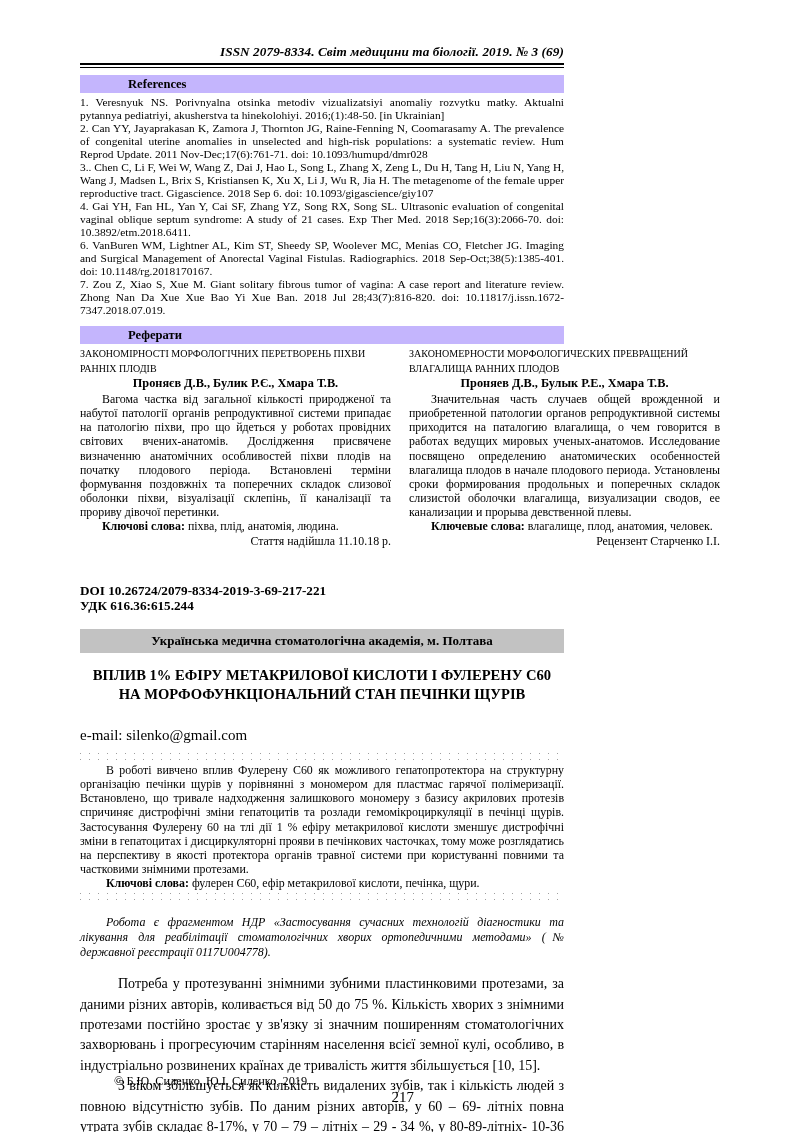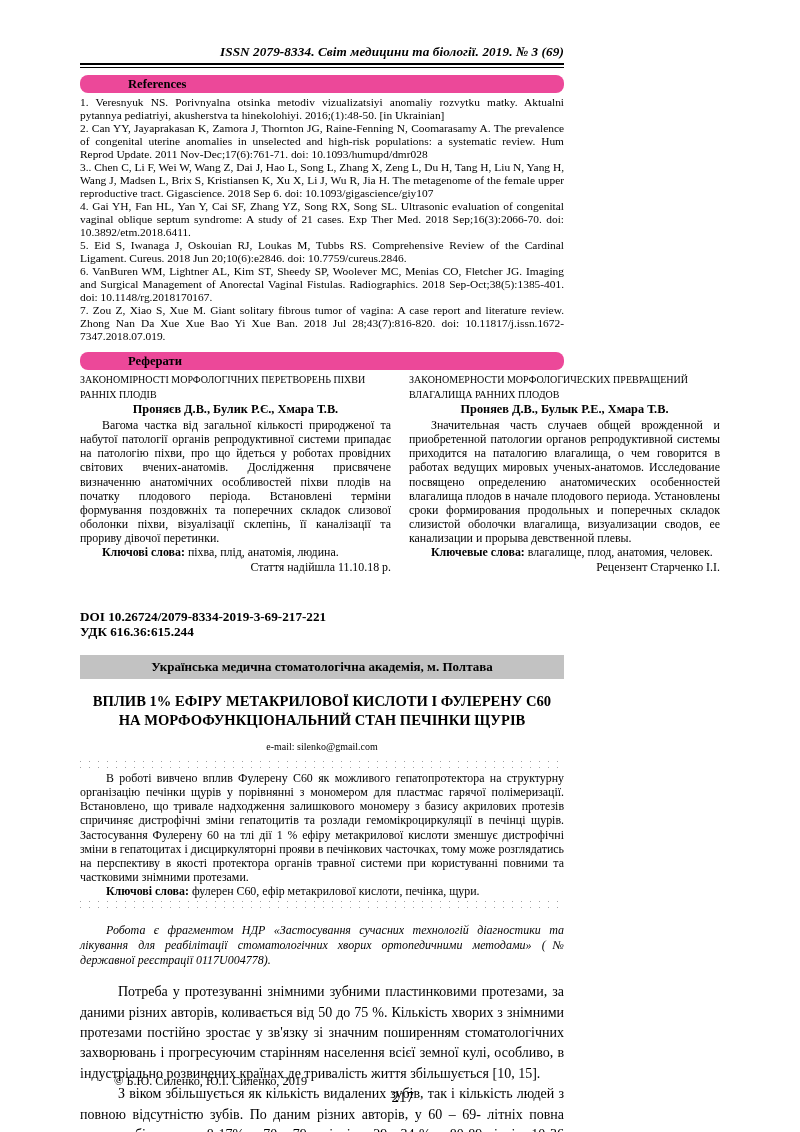--- a/index.html
+++ b/index.html
@@ -36,29 +36,28 @@
   }
   .rule-double {
     border-top: 2.2px solid #000;
     border-bottom: 1px solid #000;
     height: 2px;
     margin-bottom: 7px;
   }
 
   
   .gray-bar {
-    background: #ec4899;
+    background: #c4b5fd;
     height: 18px;
     line-height: 18px;
     font-weight: bold;
     font-size: 12.6px;
     padding-left: 48px;
     box-sizing: border-box;
     margin-bottom: 3px;
-    border-radius: 8px;
   }
 
   
   .refs {
     font-size: 11.4px;
     line-height: 13.0px;
     text-align: justify;
     text-align-last: left;
   }
   .refs p {
@@ -141,23 +140,23 @@
   }
   .art-title {
     margin-top: 13px;
     text-align: center;
     font-weight: bold;
     font-size: 14.6px;
     line-height: 19px;
     text-transform: uppercase;
   }
   .art-email {
-    margin-top: 11px;
-    text-align: center;
-    font-size: 10px;
+    margin-top: 23px;
+    text-align: left;
+    font-size: 15px;
   }
 
   
   .zig-box {
     margin-top: 9px;
     position: relative;
     padding: 10px 0 9px 0;
   }
   .zigzag {
     position: absolute;
@@ -233,21 +232,20 @@
   <div class="running-head">ISSN 2079-8334. Світ медицини та біології. 2019. № 3 (69)</div>
   <div class="rule-double"></div>
 
   <div class="gray-bar">References</div>
 
   <div class="refs">
     <p>1. Veresnyuk NS. Porivnyalna otsinka metodiv vizualizatsiyi anomaliy rozvytku matky. Aktualni pytannya pediatriyi, akusherstva ta hinekolohiyi. 2016;(1):48-50. [in Ukrainian]</p>
     <p>2. Can YY, Jayaprakasan K, Zamora J, Thornton JG, Raine-Fenning N, Coomarasamy A. The prevalence of congenital uterine anomalies in unselected and high-risk populations: a systematic review. Hum Reprod Update. 2011 Nov-Dec;17(6):761-71. doi: 10.1093/humupd/dmr028</p>
     <p>3.. Chen C, Li F, Wei W, Wang Z, Dai J, Hao L, Song L, Zhang X, Zeng L, Du H, Tang H, Liu N, Yang H, Wang J, Madsen L, Brix S, Kristiansen K, Xu X, Li J, Wu R, Jia H. The metagenome of the female upper reproductive tract. Gigascience. 2018 Sep 6. doi: 10.1093/gigascience/giy107</p>
     <p>4. Gai YH, Fan HL, Yan Y, Cai SF, Zhang YZ, Song RX, Song SL. Ultrasonic evaluation of congenital vaginal oblique septum syndrome: A study of 21 cases. Exp Ther Med. 2018 Sep;16(3):2066-70. doi: 10.3892/etm.2018.6411.</p>
-    <p>5. Eid S, Iwanaga J, Oskouian RJ, Loukas M, Tubbs RS. Comprehensive Review of the Cardinal Ligament. Cureus. 2018 Jun 20;10(6):e2846. doi: 10.7759/cureus.2846.</p>
     <p>6. VanBuren WM, Lightner AL, Kim ST, Sheedy SP, Woolever MC, Menias CO, Fletcher JG. Imaging and Surgical Management of Anorectal Vaginal Fistulas. Radiographics. 2018 Sep-Oct;38(5):1385-401. doi: 10.1148/rg.2018170167.</p>
     <p>7. Zou Z, Xiao S, Xue M. Giant solitary fibrous tumor of vagina: A case report and literature review. Zhong Nan Da Xue Xue Bao Yi Xue Ban. 2018 Jul 28;43(7):816-820. doi: 10.11817/j.issn.1672-7347.2018.07.019.</p>
   </div>
 
   <div class="gray-bar abstract-bar">Реферати</div>
 
   <div class="abs-cols">
 
     <div class="abs-col">
       <div class="abs-title">ЗАКОНОМІРНОСТІ МОРФОЛОГІЧНИХ ПЕРЕТВОРЕНЬ ПІХВИ РАННІХ ПЛОДІВ</div>

